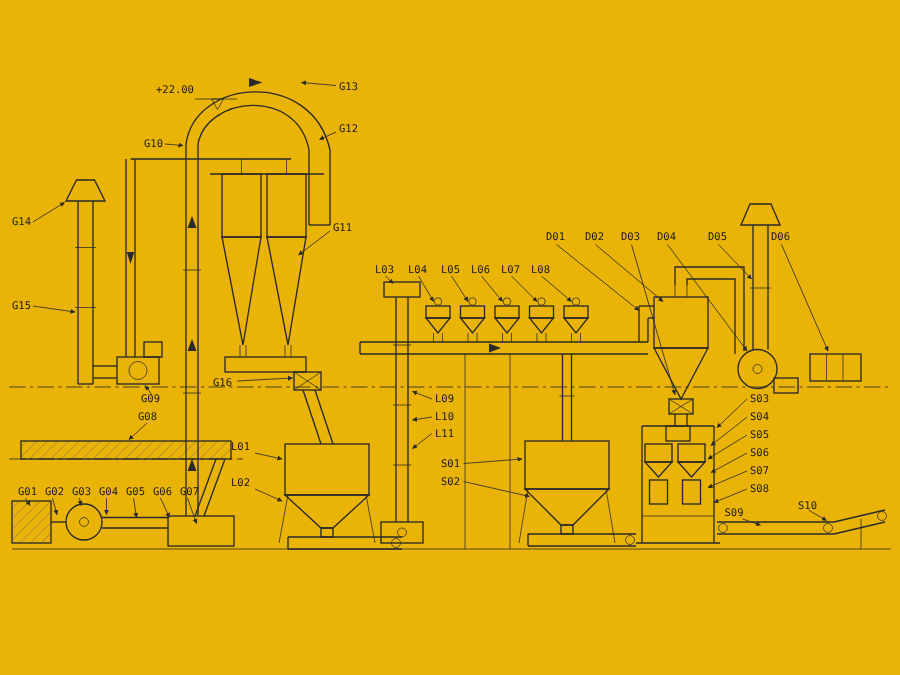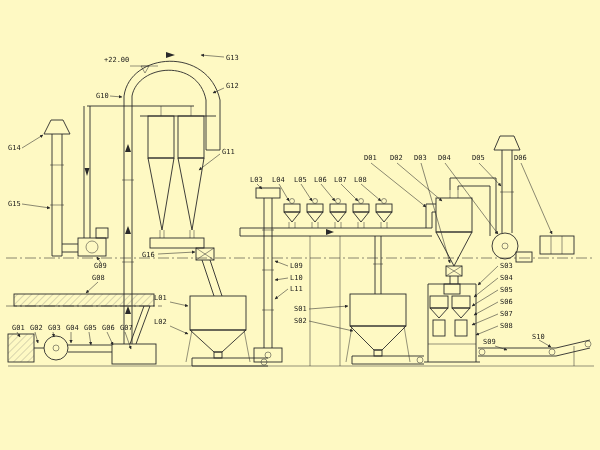--- a/index.html
+++ b/index.html
@@ -1,16 +1,16 @@
 <!DOCTYPE html>
 <html><head>
 <meta charset="utf-8">
 <style>
   html,body { margin:0; padding:0; background:#ffffff; }
-  .canvas { position:relative; width:600px; height:450px; background:#fef9c3; overflow:hidden; }
+  .canvas { position:relative; width:600px; height:450px; background:#eab308; overflow:hidden; }
   svg { display:block; }
   .ln   { fill:none; stroke:#2a2a2a; stroke-width:0.9; stroke-linejoin:miter; }
   .tn   { fill:none; stroke:#2a2a2a; stroke-width:0.5; }
   .dash { fill:none; stroke:#2a2a2a; stroke-width:0.55; stroke-dasharray:11 3 2 3; }
   .ldr  { fill:none; stroke:#2a2a2a; stroke-width:0.55; }
   .fl   { fill:#2a2a2a; stroke:none; }
   .hatched { fill:url(#hatch); stroke:#2a2a2a; stroke-width:0.9; }
   .lbl  { font:7px "DejaVu Sans Mono", monospace; fill:#1a1a1a; }
 </style>
 </head>

